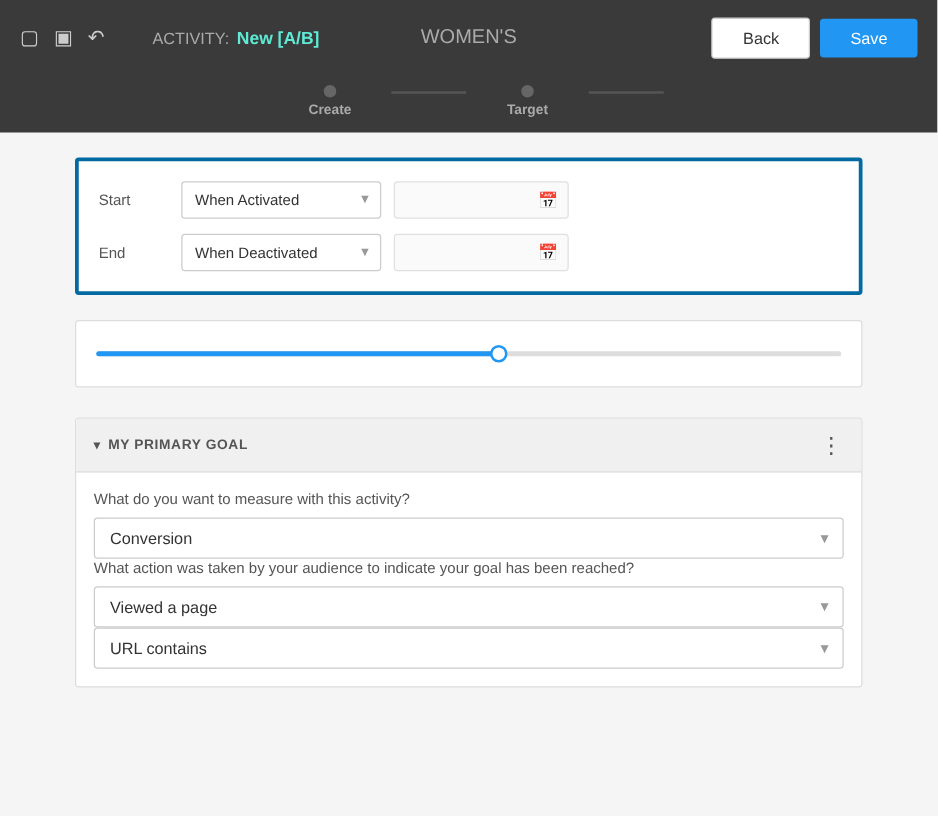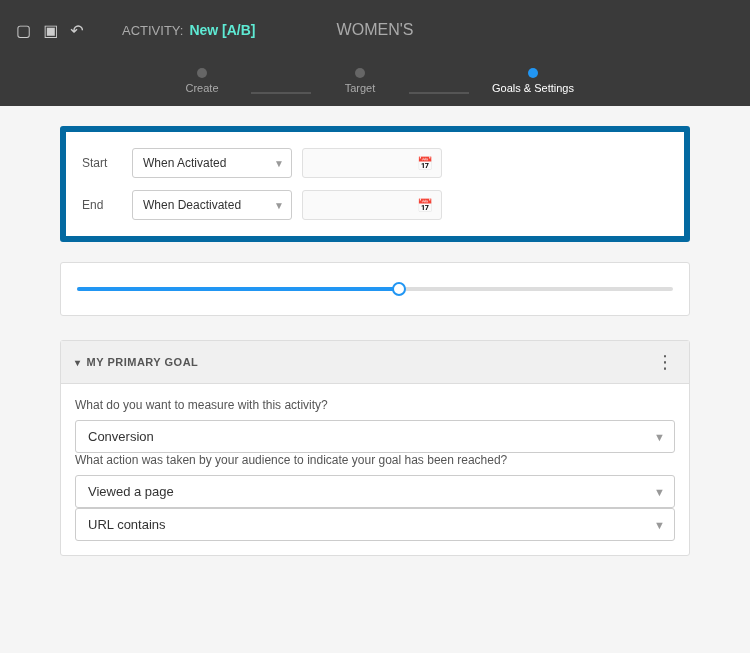--- a/index.html
+++ b/index.html
@@ -69,41 +69,42 @@
     .section-title {
       font-size: 13px;
       font-weight: 600;
       color: #555;
       margin-bottom: 12px;
       letter-spacing: 0.3px;
     }
 
     .section-card {
       background: #fff;
-      border: 6px solid #0369a1;
+      border: 3px solid #0369a1;
       border-radius: 3px;
       padding: 16px;
       margin-bottom: 20px;
     }
 
     .form-row {
       display: flex;
       align-items: center;
       margin-bottom: 12px;
     }
     .form-label {
       width: 50px;
       color: #555;
       font-size: 12px;
       flex-shrink: 0;
     }
     .form-select-wrapper {
       position: relative;
       flex: 1;
       max-width: 160px;
+      margin-left: 16px;
     }
     .form-select {
       width: 100%;
       padding: 7px 28px 7px 10px;
       border: 1px solid #ccc;
       border-radius: 3px;
       background: #fff;
       appearance: none;
       font-size: 12px;
       color: #333;
@@ -265,43 +266,43 @@
 
   <div class="top-bar-center">
     <div>WOMEN'S</div>
   </div>
 
   <div style="position:absolute; left:122px; display:flex; align-items:center; gap:6px;">
     <span style="color:#aaa; font-size:13px;">ACTIVITY:</span>
     <span style="color:#5eead4; font-size:14px; font-weight:700;">New [A/B]</span>
   </div>
 
+  <div class="top-bar-right">
+    <button class="btn-back">Back</button>
+    <button class="btn-save">Save</button>
+  </div>
 </div>
 
 <div style="background:#3a3a3a; padding: 8px 0 12px 0; display:flex; justify-content:center;">
-  <div style="display:flex; align-items:flex-end; gap:4px;">
+  <div style="display:flex; align-items:flex-start; gap:4px;font-weight:bold;">
 
     <div style="display:flex; flex-direction:column; align-items:center; width:90px;">
       <div style="width:10px; height:10px; border-radius:50%; background:#666; margin-bottom:4px;"></div>
       <span style="font-size:11px; color:#aaa;">Create</span>
     </div>
 
     <div style="width:60px; height:2px; background:#555; margin-top:5px;"></div>
 
     <div style="display:flex; flex-direction:column; align-items:center; width:90px;">
       <div style="width:10px; height:10px; border-radius:50%; background:#666; margin-bottom:4px;"></div>
       <span style="font-size:11px; color:#aaa;">Target</span>
     </div>
 
     <div style="width:60px; height:2px; background:#555; margin-top:5px;"></div>
 
-    <div style="display:flex; flex-direction:column; align-items:center; width:120px;">
-      <div style="width:10px; height:10px; border-radius:50%; background:#2196f3; margin-bottom:4px;"></div>
-      <span style="font-size:11px; color:#fff;">Goals &amp; Settings</span>
-    </div>
 
   </div>
 </div>
 
 <div class="main-content">
 
   <div class="section-card">
 
     <div class="form-row">
       <span class="form-label">Start</span>

